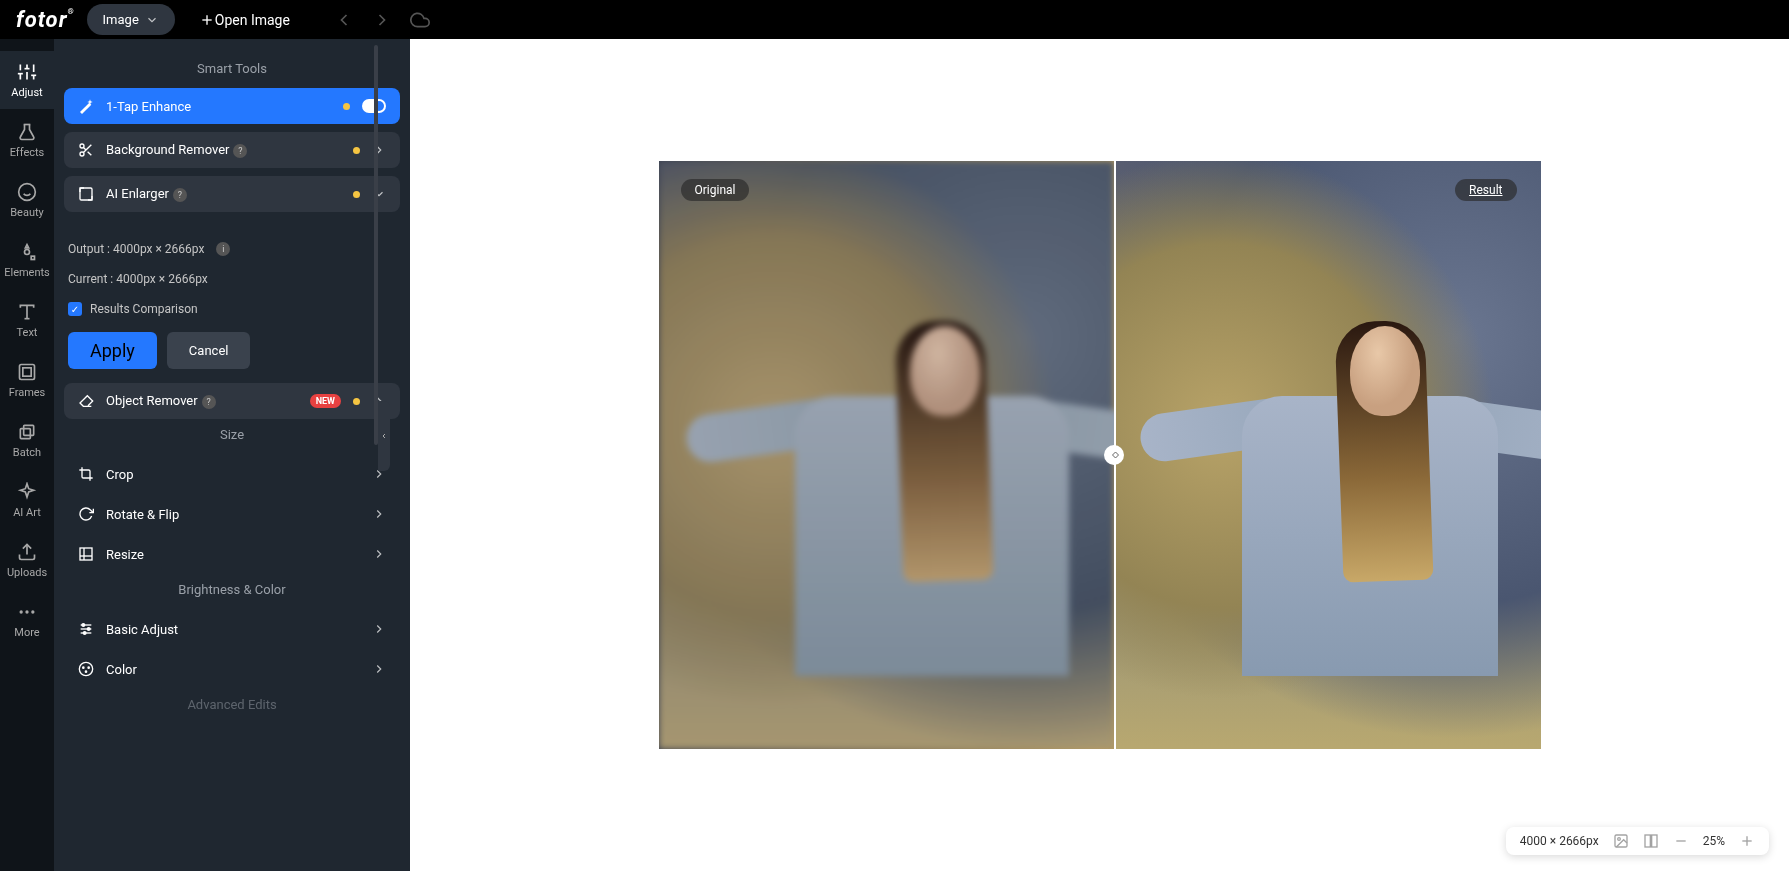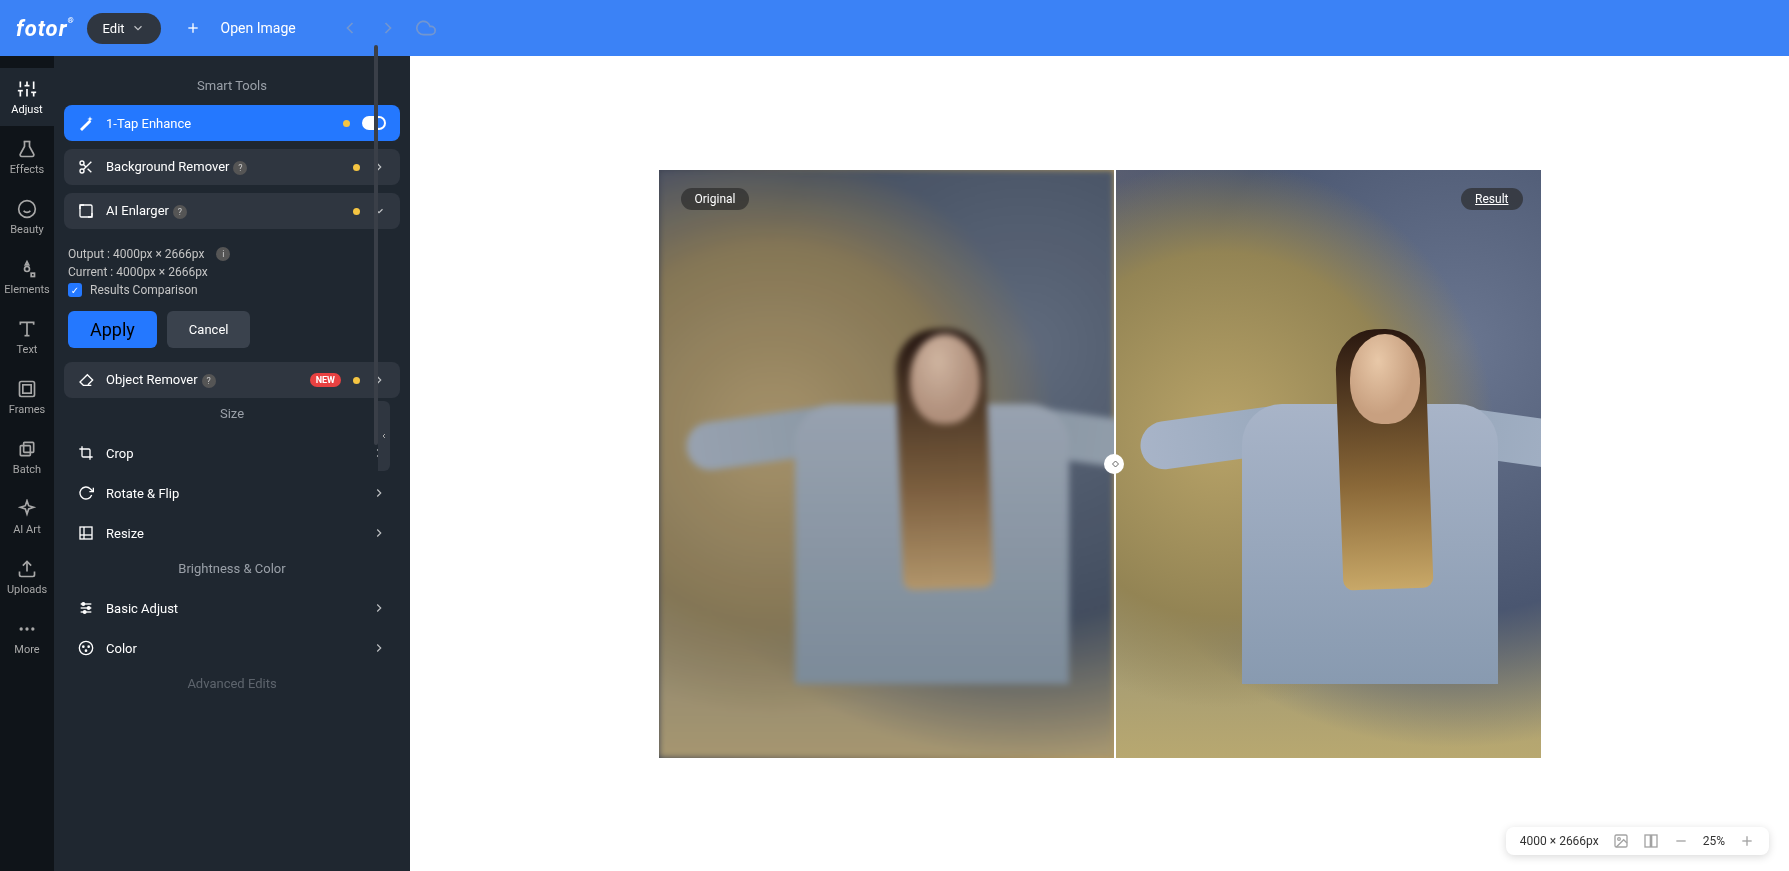--- a/index.html
+++ b/index.html
@@ -1,42 +1,42 @@
 <!DOCTYPE html>
 <html><head>
 <meta charset="utf-8">
 <style>
 *{box-sizing:border-box;margin:0;padding:0;font-family:-apple-system,BlinkMacSystemFont,"Segoe UI",Roboto,sans-serif;}
 body{background:#0f1419;color:#e8e8e8;width:1789px;height:871px;overflow:hidden;display:flex;flex-direction:column;}
-.topbar{height:56px;background:#3b82f6;display:flex;align-items:center;padding:0 16px;gap:12px;}
+.topbar{height:39px;background:#000000;display:flex;align-items:center;padding:0 16px;gap:12px;}
 .logo{font-size:22px;font-weight:700;color:#fff;font-style:italic;letter-spacing:1px;}
 .logo sup{font-size:8px;vertical-align:top;}
 .edit-btn{background:#2f3640;border:none;color:#fff;padding:8px 16px;border-radius:18px;font-size:13px;display:flex;align-items:center;gap:6px;cursor:pointer;}
-.open-img-btn{background:none;border:none;color:#fff;font-size:14px;display:flex;align-items:center;gap:20px;cursor:pointer;padding:8px 12px;}
+.open-img-btn{background:none;border:none;color:#fff;font-size:14px;display:flex;align-items:center;gap:0;cursor:pointer;padding:8px 12px;}
 .top-icons{display:flex;gap:18px;margin-left:20px;}
 .top-icon{width:20px;height:20px;opacity:.5;cursor:pointer;}
 .main{display:flex;flex:1;overflow:hidden;}
 .rail{width:54px;background:#0f1419;display:flex;flex-direction:column;align-items:center;padding-top:12px;gap:2px;}
 .rail-item{width:62px;height:58px;display:flex;flex-direction:column;align-items:center;justify-content:center;gap:4px;cursor:pointer;color:#a8a8a8;font-size:11px;}
 .rail-item.active{background:#1f2730;color:#fff;}
 .rail-icon{width:20px;height:20px;}
 .sidebar{width:356px;background:#1f2730;overflow-y:auto;padding:14px 10px 40px 10px;}
 .section-title{text-align:center;color:#9aa0a8;font-size:13px;margin:8px 0 12px;}
 .tool-row{background:#2f3640;border-radius:8px;padding:10px 14px;margin-bottom:8px;display:flex;align-items:center;gap:12px;cursor:pointer;position:relative;}
 .tool-row.blue{background:#2478ff;}
 .tool-icon{width:16px;height:16px;flex-shrink:0;}
 .tool-label{flex:1;font-size:13px;color:#fff;}
 .dot{width:7px;height:7px;border-radius:50%;background:#f5c542;flex-shrink:0;}
 .chev{width:14px;height:14px;opacity:.7;}
 .toggle{width:24px;height:14px;background:#fff;border-radius:7px;position:relative;}
 .toggle::after{content:"";position:absolute;width:10px;height:10px;background:#2478ff;border-radius:50%;top:2px;right:2px;}
 .help{width:14px;height:14px;border-radius:50%;background:#555;display:inline-flex;align-items:center;justify-content:center;font-size:9px;color:#ccc;margin-left:4px;}
 .badge{background:#e84141;color:#fff;font-size:9px;padding:2px 6px;border-radius:8px;font-weight:700;margin-left:36px;}
 .sub-panel{padding:6px 4px 14px 4px;font-size:12px;color:#c5c5c5;}
-.sub-panel-row{margin:4px 0;display:flex;align-items:center;gap:8px;}
+.sub-panel-row{margin:16px 0;display:flex;align-items:center;gap:8px;}
 .chk{width:14px;height:14px;background:#2478ff;border-radius:3px;display:flex;align-items:center;justify-content:center;color:#fff;font-size:10px;}
 .btn-row{display:flex;gap:10px;margin-top:14px;}
 .btn-primary{background:#2478ff;border:none;color:#000000;padding:8px 22px;border-radius:6px;font-size:18px;cursor:pointer;}
 .btn-secondary{background:#3a424d;border:none;color:#fff;padding:8px 22px;border-radius:6px;font-size:13px;cursor:pointer;}
 .plain-row{padding:12px 14px;display:flex;align-items:center;gap:12px;cursor:pointer;border-radius:8px;}
 .panel-collapse{position:absolute;left:378px;top:50%;transform:translateY(-50%);width:12px;height:70px;background:#2f3640;border-radius:0 6px 6px 0;display:flex;align-items:center;justify-content:center;cursor:pointer;z-index:5;}
 .canvas{flex:1;background:#fff;position:relative;display:flex;align-items:center;justify-content:center;}
 .image-wrap{width:882px;height:588px;position:relative;background:linear-gradient(90deg,#3a4050 0%,#b89b5e 50%,#5a6a8a 100%);overflow:hidden;}
 
 .img-left{position:absolute;left:0;top:0;width:51.7%;height:100%;filter:blur(3px) brightness(.9);}
@@ -51,33 +51,33 @@
 .hair{position:absolute;left:38%;top:-5px;width:90px;height:260px;background:linear-gradient(180deg,#2a1810 0%,#8a6838 60%,#c8a868 100%);border-radius:40px 40px 10px 10px;transform:rotate(-2deg);}
 .torso{position:absolute;left:0;top:70px;width:100%;height:280px;background:linear-gradient(180deg,#a8b4c8 0%,#889ab0 100%);border-radius:40px 40px 0 0;}
 .arm-l{position:absolute;left:-40%;top:80px;width:60%;height:48px;background:linear-gradient(90deg,#a8b4c8,#98a8bc);border-radius:24px;transform:rotate(-8deg);}
 .arm-r{position:absolute;right:-55%;top:85px;width:75%;height:48px;background:linear-gradient(90deg,#98a8bc,#a8b4c8);border-radius:24px;transform:rotate(8deg);}
 .img-left .scene{filter:hue-rotate(-5deg) saturate(.8);}
 .img-left .person *{filter:blur(1px);}
 .divider{position:absolute;left:51.7%;top:0;width:2px;height:100%;background:#fff;z-index:3;}
 .slider-handle{position:absolute;left:51.7%;top:50%;transform:translate(-50%,-50%);width:20px;height:20px;background:#fff;border-radius:50%;z-index:4;display:flex;align-items:center;justify-content:center;cursor:ew-resize;}
 .pill{position:absolute;top:18px;background:rgba(40,40,40,.65);color:#fff;font-size:12px;padding:4px 14px;border-radius:12px;z-index:3;}
 .pill.left{left:22px;}
-.pill.right{right:18px;text-decoration:underline;}
+.pill.right{right:24px;text-decoration:underline;}
 .bottombar{position:absolute;right:20px;bottom:16px;background:#fff;border-radius:8px;box-shadow:0 2px 8px rgba(0,0,0,.15);padding:6px 14px;display:flex;align-items:center;gap:14px;color:#333;font-size:12px;}
 .bb-icon{width:16px;height:16px;opacity:.6;cursor:pointer;}
 .scrollbar{position:absolute;left:374px;top:45px;width:4px;height:400px;background:#3a3f48;border-radius:2px;}
 svg{display:block;}
 </style>
 </head>
 <body>
 
 <div class="topbar">
   <span class="logo"><span>fotor</span><sup>®</sup></span>
   <button class="edit-btn">
-    <span>Edit</span>
+    <span>Image</span>
     <svg class="chev" viewBox="0 0 24 24" fill="none" stroke="#fff" stroke-width="2">
         <polyline points="6 9 12 15 18 9"></polyline>
       </svg>
   </button>
   <button class="open-img-btn">
     <svg width="16" height="16" viewBox="0 0 24 24" fill="none" stroke="#fff" stroke-width="2">
         <line x1="12" y1="5" x2="12" y2="19"></line>
         <line x1="5" y1="12" x2="19" y2="12"></line>
       </svg>
     <span>Open Image</span>

